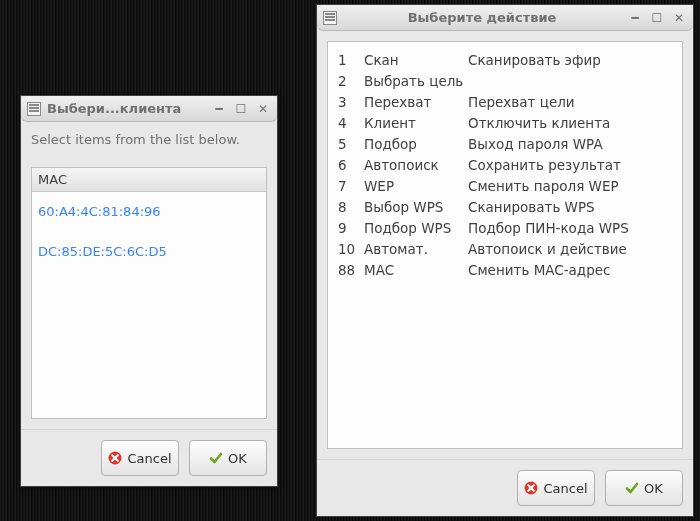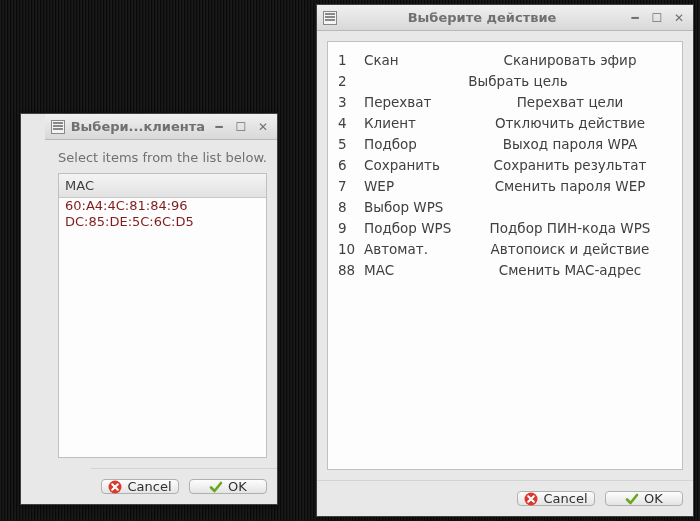--- a/index.html
+++ b/index.html
@@ -21,20 +21,21 @@
     display: flex;
     flex-direction: column;
   }
   .titlebar {
     height: 26px;
     background: linear-gradient(#f0f0f0,#d8d8d8);
     border-bottom: 1px solid #b8b8b8;
     display: flex; align-items: center;
     padding: 0 6px 0 6px;
     gap: 6px;
+    border-radius: 6px;
   }
   .titlebar .win-icon {
     width: 14px; height: 14px;
     border: 1px solid #888;
     background: #f4f4f4;
     display: flex; flex-direction: column; gap:1px; padding:1px;
   }
   .titlebar .win-icon span { height:2px; background:#888; display:block; }
   .titlebar .title {
     flex: 1;
@@ -50,48 +51,48 @@
     color: #707070;
     font-size: 12px;
     display: flex; align-items: center; justify-content: center;
     cursor: pointer;
   }
   .body {
     flex: 1; padding: 10px;
     display: flex; flex-direction: column;
   }
   .instruction {
-    color: #707070; font-size: 13px; margin-bottom: 8px;
+    color: #707070; font-size: 13px; margin-bottom: 20px;
   }
   .listbox {
     flex: 1;
     background: #fdfdfd;
     border: 1px solid #c0c0c0;
     display: flex; flex-direction: column;
     overflow: hidden;
   }
   .list-header {
     background: linear-gradient(#f4f4f4,#e2e2e2);
     border-bottom: 1px solid #c8c8c8;
     padding: 4px 6px;
     font-size: 13px; color: #404040;
   }
   .list-row {
-    padding: 0 6px;
-    font-size: 13px; color: #7f1d1d;
+    padding: 12px 6px;
+    font-size: 13px; color: #3b82f6;
     border-bottom: 1px solid transparent;
     cursor: pointer;
   }
   .buttons {
     display: flex; justify-content: flex-end; gap: 10px;
     padding: 10px;
     border-top: 1px solid #d4d4d4;
   }
   .btn {
-    min-width: 78px; height: 15px;
+    min-width: 78px; height: 36px;
     background: linear-gradient(#fdfdfd,#e4e4e4);
     border: 1px solid #b0b0b0;
     border-radius: 4px;
     display: flex; align-items: center; justify-content: center;
     gap: 5px;
     font-size: 13px; color: #303030;
     cursor: pointer;
   }
   .btn .ic { width:14px; height:14px; display:flex; align-items:center; justify-content:center; }
   .action-table {
@@ -102,24 +103,24 @@
     font-size: 13.5px;
     color:#404040;
     overflow:hidden;
   }
   .action-row {
     display:flex;
     line-height: 21px;
   }
   .action-row .c0 { width: 26px; text-align:left; }
   .action-row .c1 { width: 104px; }
-  .action-row .c2 { flex:1;text-align:center; }
+  .action-row .c2 { flex:1; }
   
   .window-left {
-    left: 20px; top: 113px; width: 258px; height: 392px; align-items: flex-end;
+    left: 20px; top: 95px; width: 258px; height: 392px;
   }
   .window-right {
     left: 316px; top: 4px; width: 378px; height: 513px;
   }
 </style>
 </head>
 <body>
 
 <div class="window window-left">
   <div class="titlebar">
@@ -189,40 +190,41 @@
             <div class="c2">Выбрать цель</div>
           </div>
           <div class="action-row">
             <div class="c0">3</div>
             <div class="c1">Перехват</div>
             <div class="c2">Перехват цели</div>
           </div>
           <div class="action-row">
             <div class="c0">4</div>
             <div class="c1">Клиент</div>
-            <div class="c2">Отключить действие</div>
+            <div class="c2">Отключить клиента</div>
           </div>
           <div class="action-row">
             <div class="c0">5</div>
             <div class="c1">Подбор</div>
             <div class="c2">Выход пароля WPA</div>
           </div>
           <div class="action-row">
             <div class="c0">6</div>
-            <div class="c1">Сохранить</div>
+            <div class="c1">Автопоиск</div>
             <div class="c2">Сохранить результат</div>
           </div>
           <div class="action-row">
             <div class="c0">7</div>
             <div class="c1">WEP</div>
             <div class="c2">Сменить пароля WEP</div>
           </div>
           <div class="action-row">
             <div class="c0">8</div>
             <div class="c1">Выбор WPS</div>
+            <div class="c2">Сканировать WPS</div>
           </div>
           <div class="action-row">
             <div class="c0">9</div>
             <div class="c1">Подбор WPS</div>
             <div class="c2">Подбор ПИН-кода WPS</div>
           </div>
           <div class="action-row">
             <div class="c0">10</div>
             <div class="c1">Автомат.</div>
             <div class="c2">Автопоиск и действие</div>

